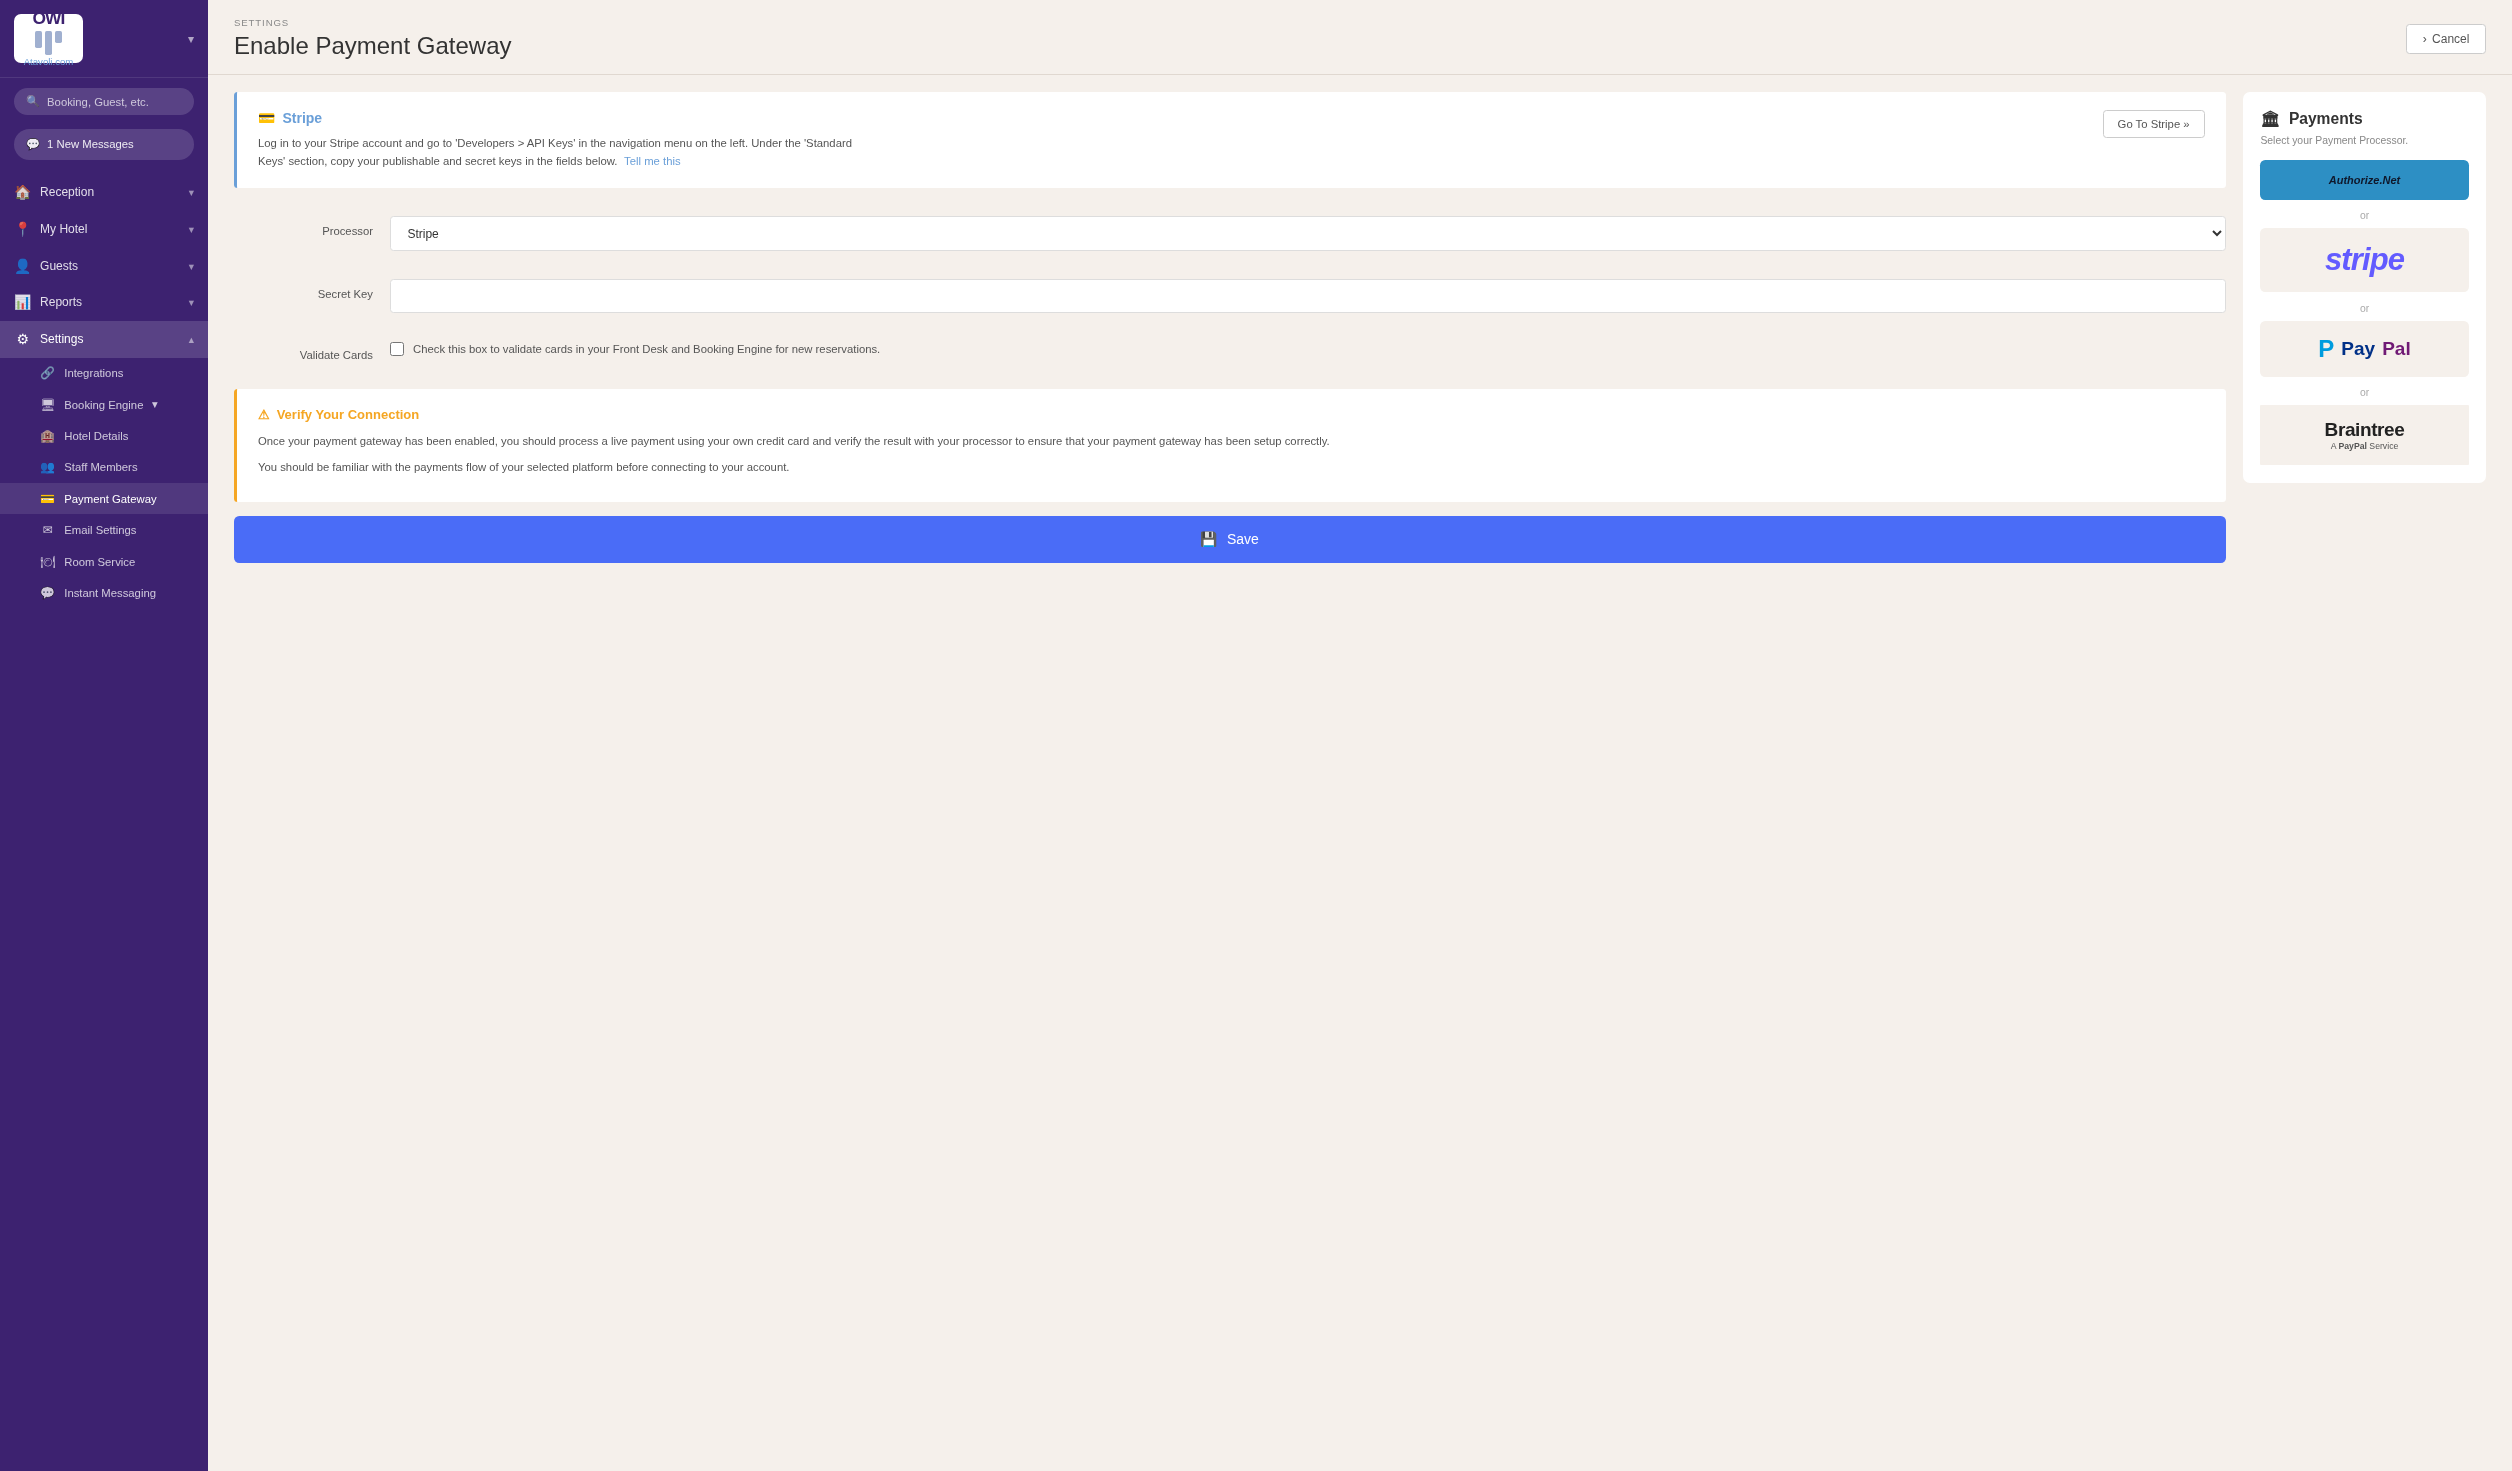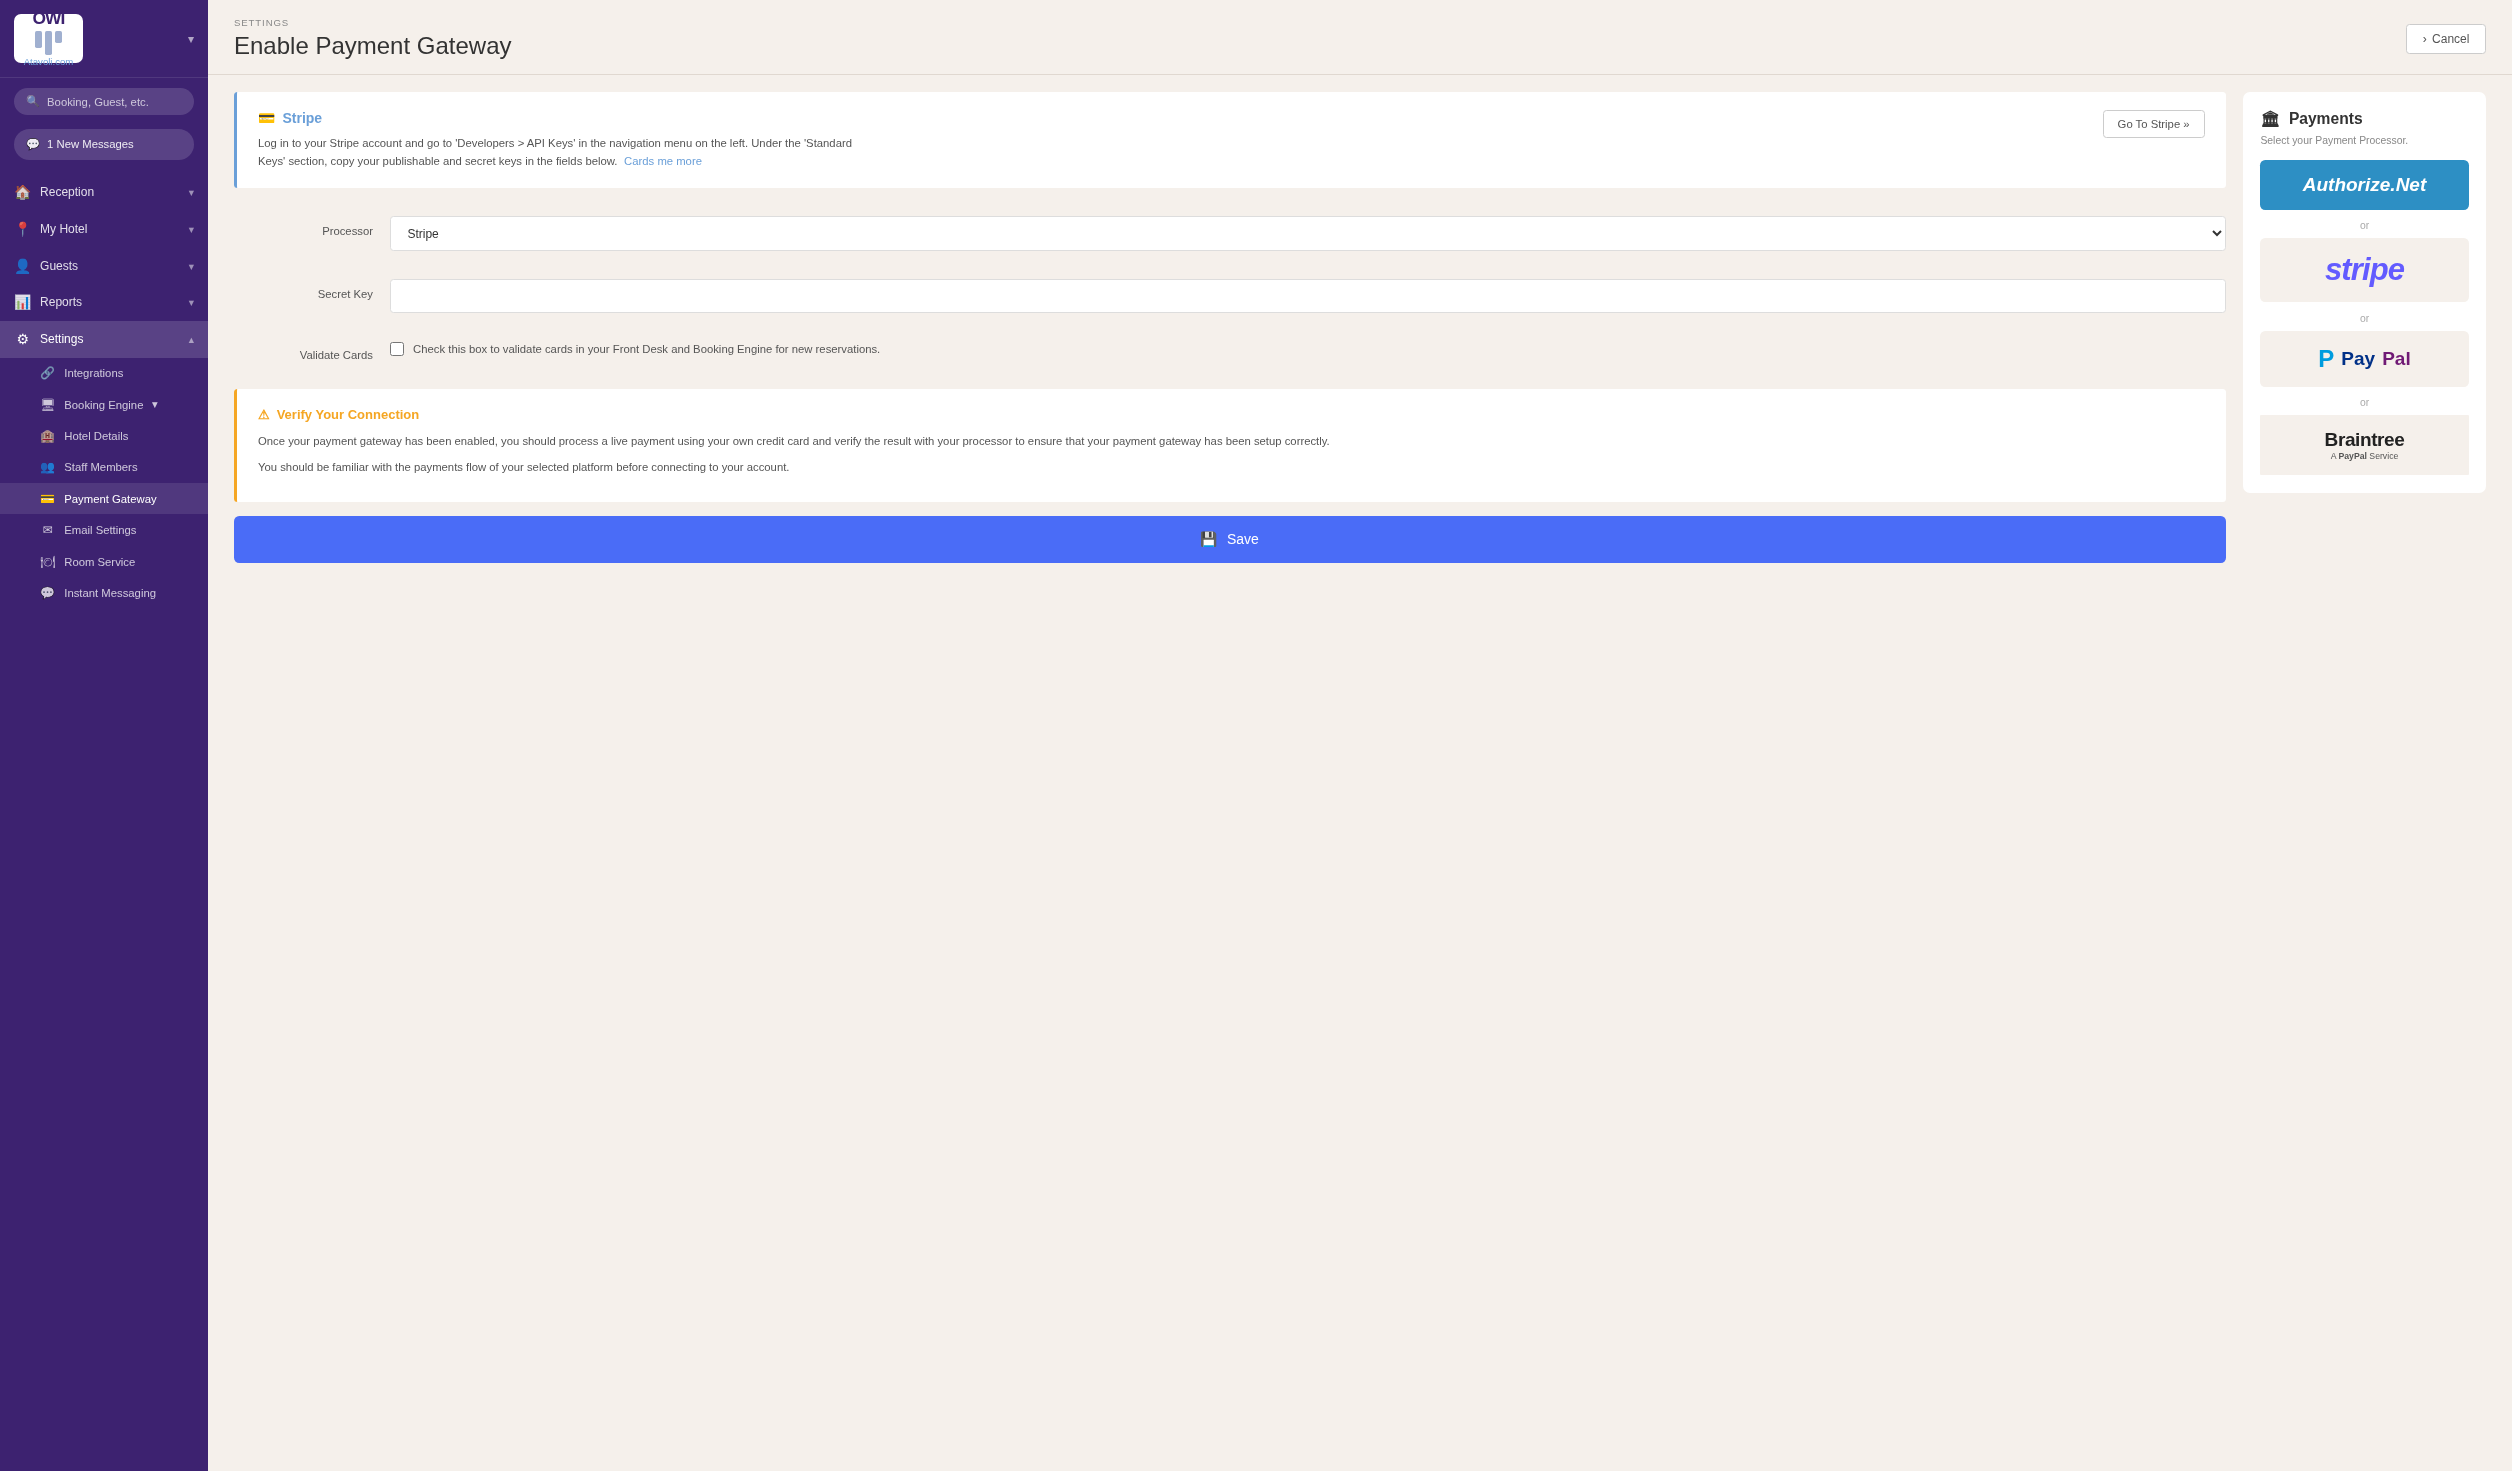--- a/index.html
+++ b/index.html
@@ -508,21 +508,21 @@
     <div class="form-panel">
 
       <div class="stripe-info-box">
         <div class="stripe-info-left">
           <div class="stripe-header">
             <span style="color:#6a9fd8;">💳</span>
             <span>Stripe</span>
           </div>
           <div class="stripe-desc">
             <span>Log in to your Stripe account and go to 'Developers &gt; API Keys' in the navigation menu on the left. Under the 'Standard Keys' section, copy your publishable and secret keys in the fields below.</span>
-            <a href="#" style="color:#6a9fd8;margin-left:3.5px;">Cards me more</a>
+            <a href="#" style="color:#6a9fd8;margin-left:3.5px;">Tell me this</a>
           </div>
         </div>
         <button class="go-stripe-btn">Go To Stripe »</button>
       </div>
 
       <div class="form-section">
 
         <div class="form-row">
           <div class="form-label">Processor</div>
           <div class="form-field">
@@ -571,21 +571,21 @@
     </div>
 
     <div class="right-panel">
       <div class="payments-header">
         <span>🏛</span>
         <span>Payments</span>
       </div>
       <div class="payments-subtitle">Select your Payment Processor.</div>
 
       <div class="payment-logo authorize-logo">
-        <span style="font-size:19px;font-weight:800;font-style:italic;color:#ffffff;">Authorize.<span style="font-weight:900;">Net</span></span>
+        <span style="font-size:11px;font-weight:800;font-style:italic;color:#0f172a;">Authorize.<span style="font-weight:900;">Net</span></span>
       </div>
 
       <div class="or-divider">or</div>
 
       <div class="stripe-logo-box">
         <span class="stripe-logo-text" style="font-size:31px;font-weight:800;color:#635bff;font-style:italic;">stripe</span>
       </div>
 
       <div class="or-divider">or</div>
 

